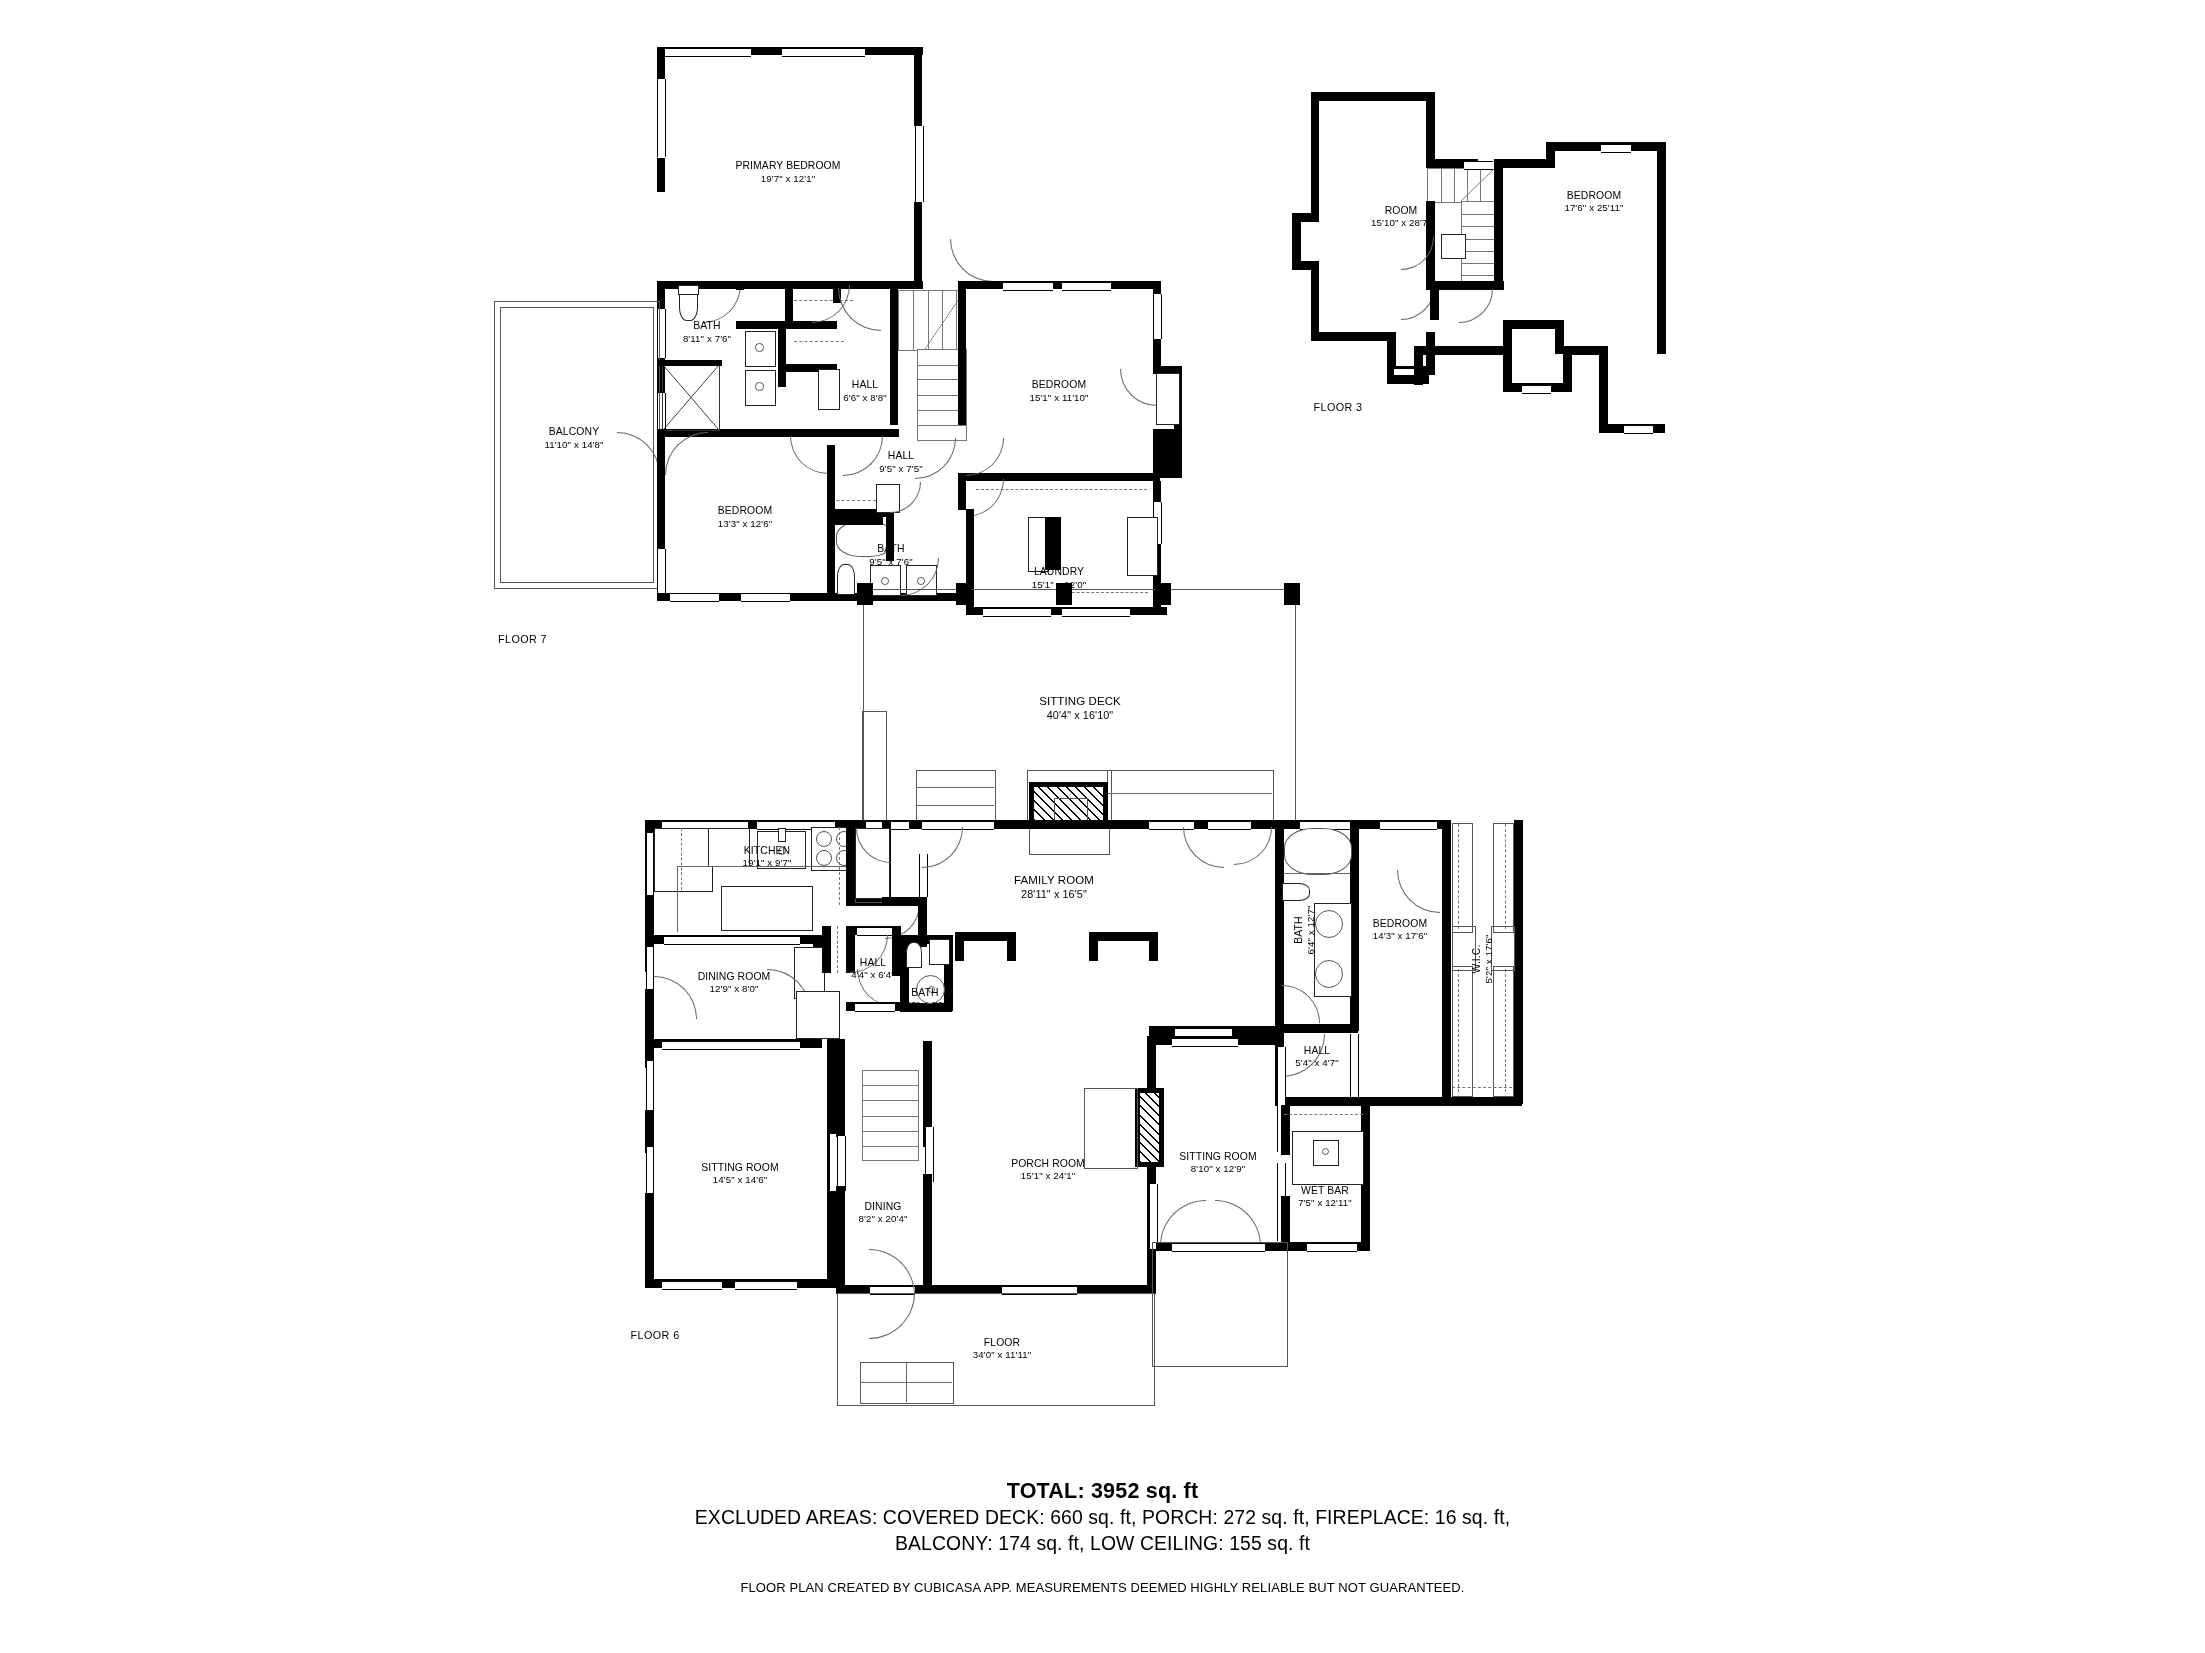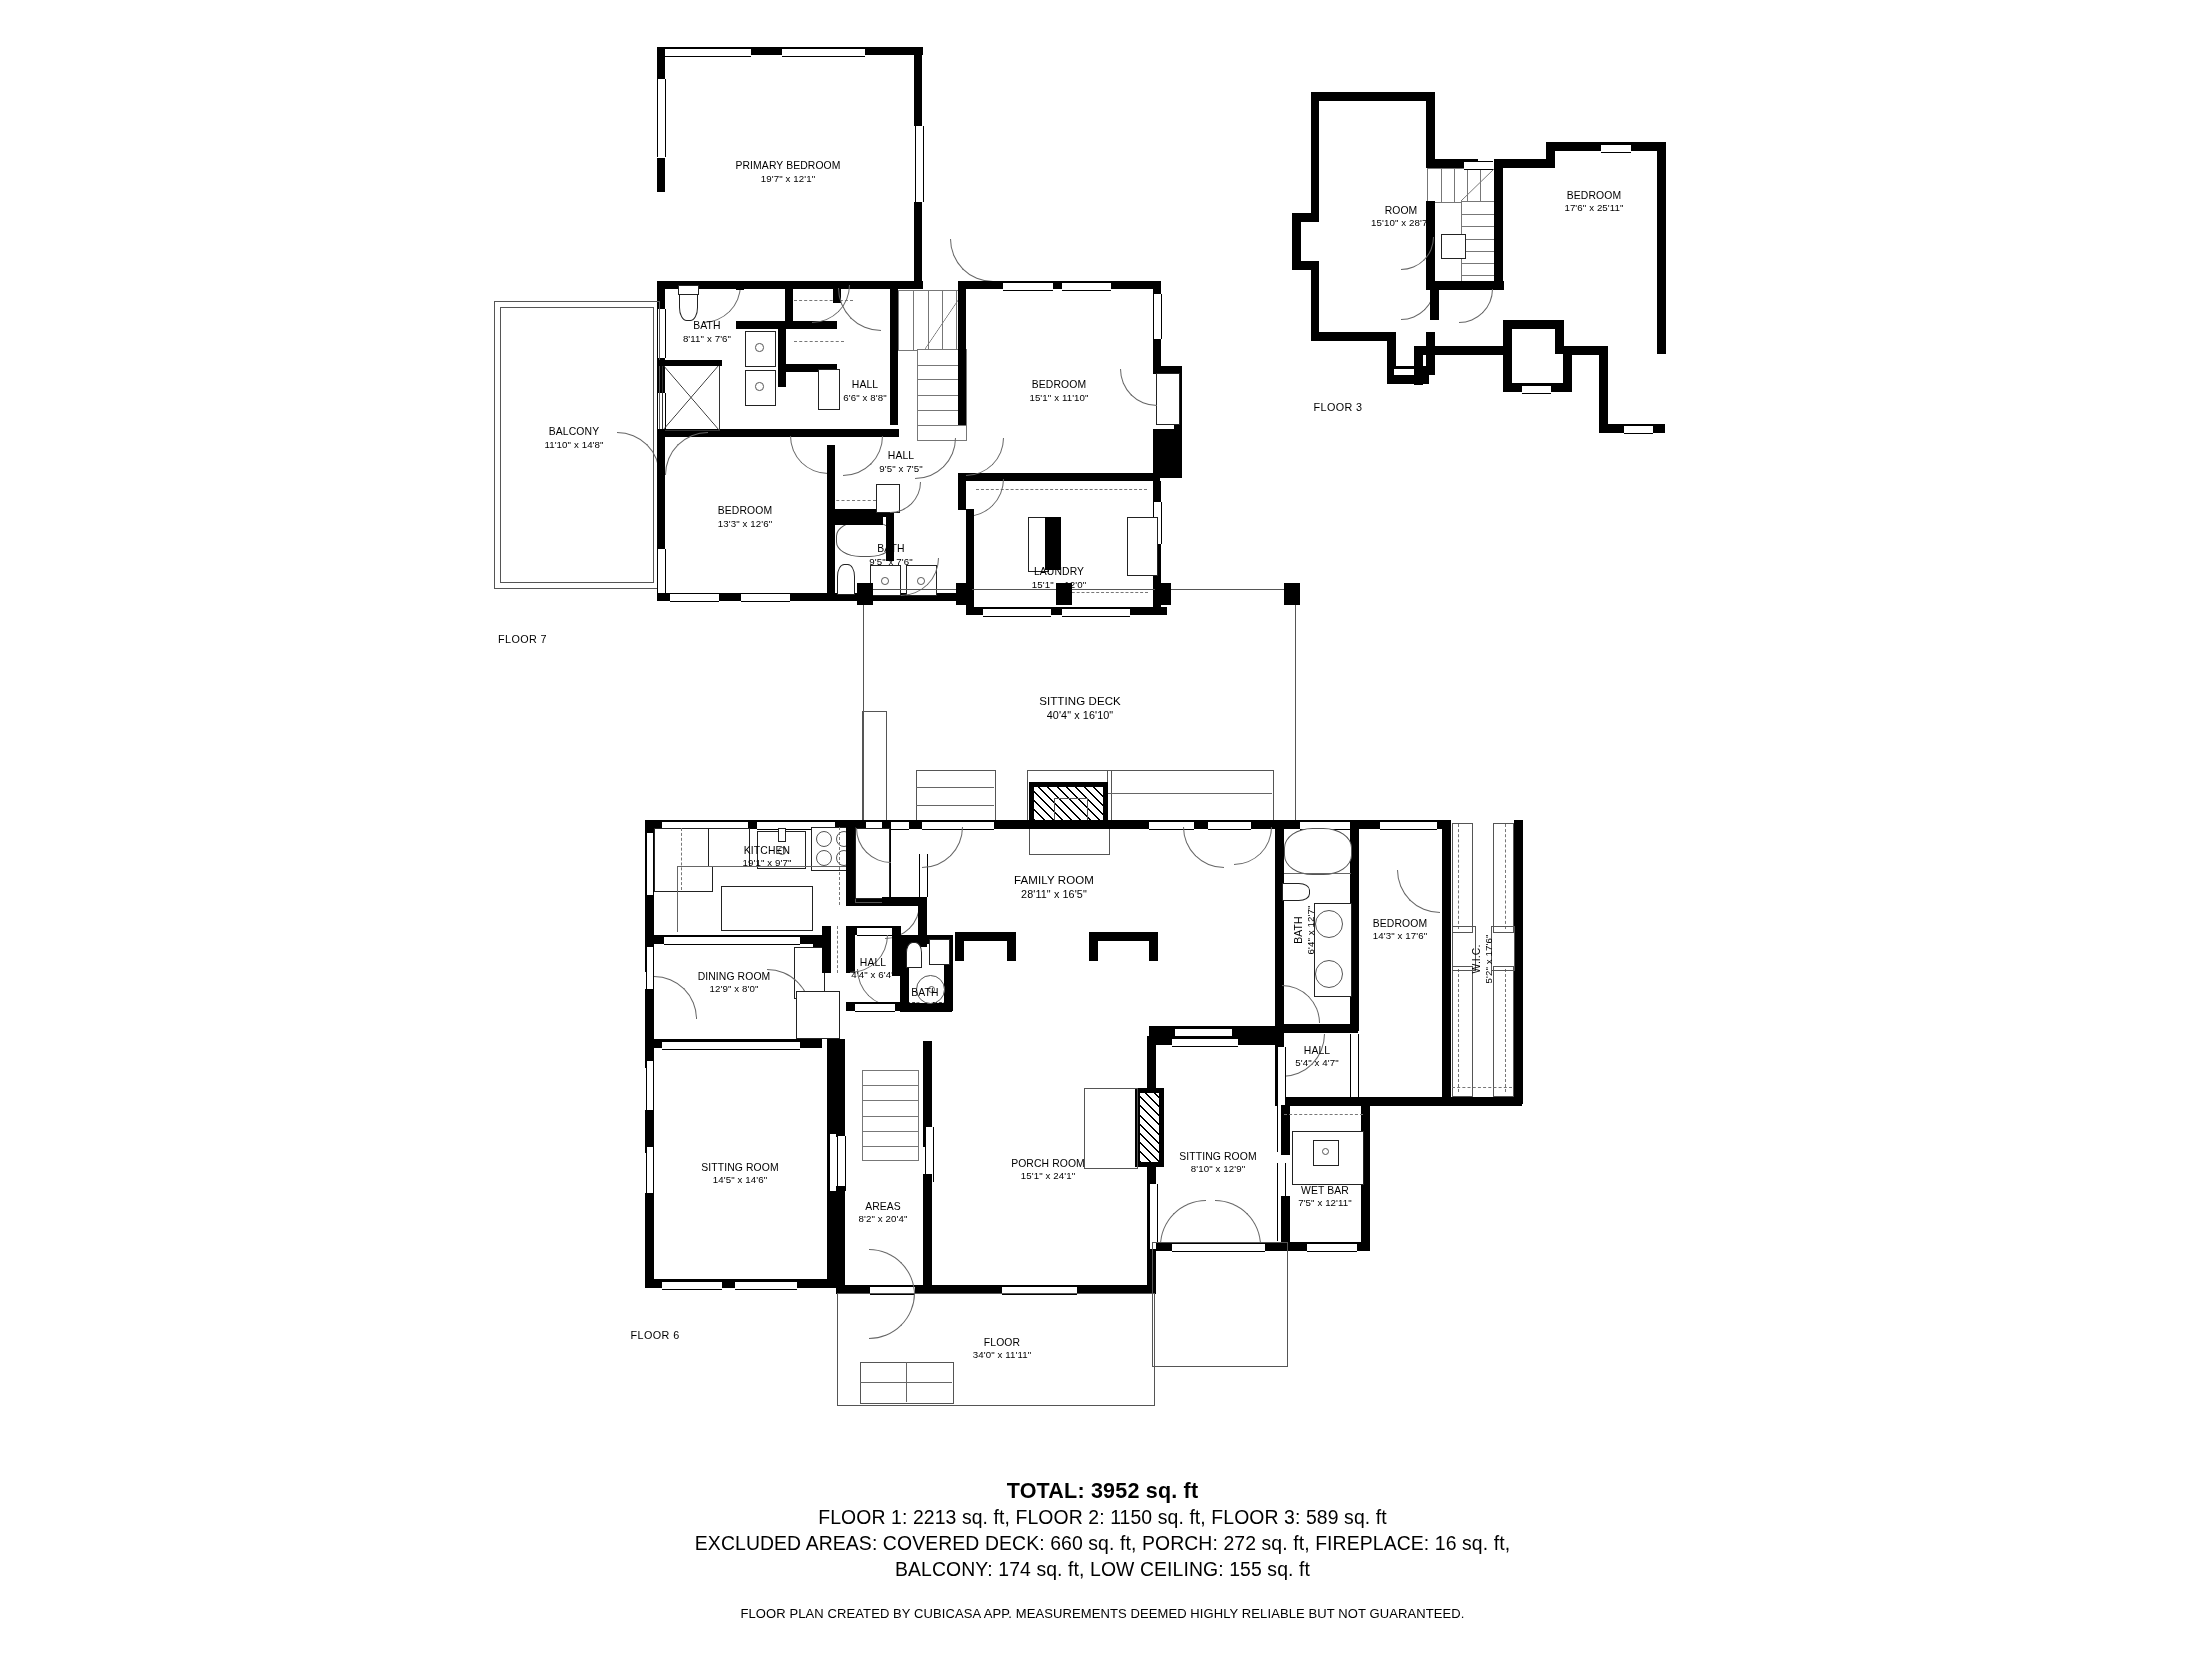--- a/index.html
+++ b/index.html
@@ -540,31 +540,30 @@
   </div>
   <div class="lbl" style="left:586px;top:596px;">
     <span class="n">SITTING ROOM</span>
     <span class="d">8'10" x 12'9"</span>
   </div>
   <div class="lbl" style="left:693px;top:630px;">
     <span class="n">WET BAR</span>
     <span class="d">7'5" x 12'11"</span>
   </div>
   <div class="lbl" style="left:251px;top:646px;">
-    <span class="n">AREAS</span>
+    <span class="n">DINING</span>
     <span class="d">8'2" x 20'4"</span>
   </div>
   <div class="lbl" style="left:370px;top:782px;">
     <span class="n">FLOOR</span>
     <span class="d">34'0" x 11'11"</span>
   </div>
 
   <div class="floorlbl" style="left:-1.4px;top:762px;">FLOOR 6</div>
 </div>
 
 <div id="footer">
   <div class="total">TOTAL: 3952 sq. ft</div>
-  <div class="ln">FLOOR 1: 2213 sq. ft, FLOOR 2: 1150 sq. ft, FLOOR 3: 589 sq. ft</div>
   <div class="ln">EXCLUDED AREAS: COVERED DECK: 660 sq. ft, PORCH: 272 sq. ft, FIREPLACE: 16 sq. ft,</div>
   <div class="ln">BALCONY: 174 sq. ft, LOW CEILING: 155 sq. ft</div>
   <div class="disc">FLOOR PLAN CREATED BY CUBICASA APP. MEASUREMENTS DEEMED HIGHLY RELIABLE BUT NOT GUARANTEED.</div>
 </div>
 
 
 </body></html>

